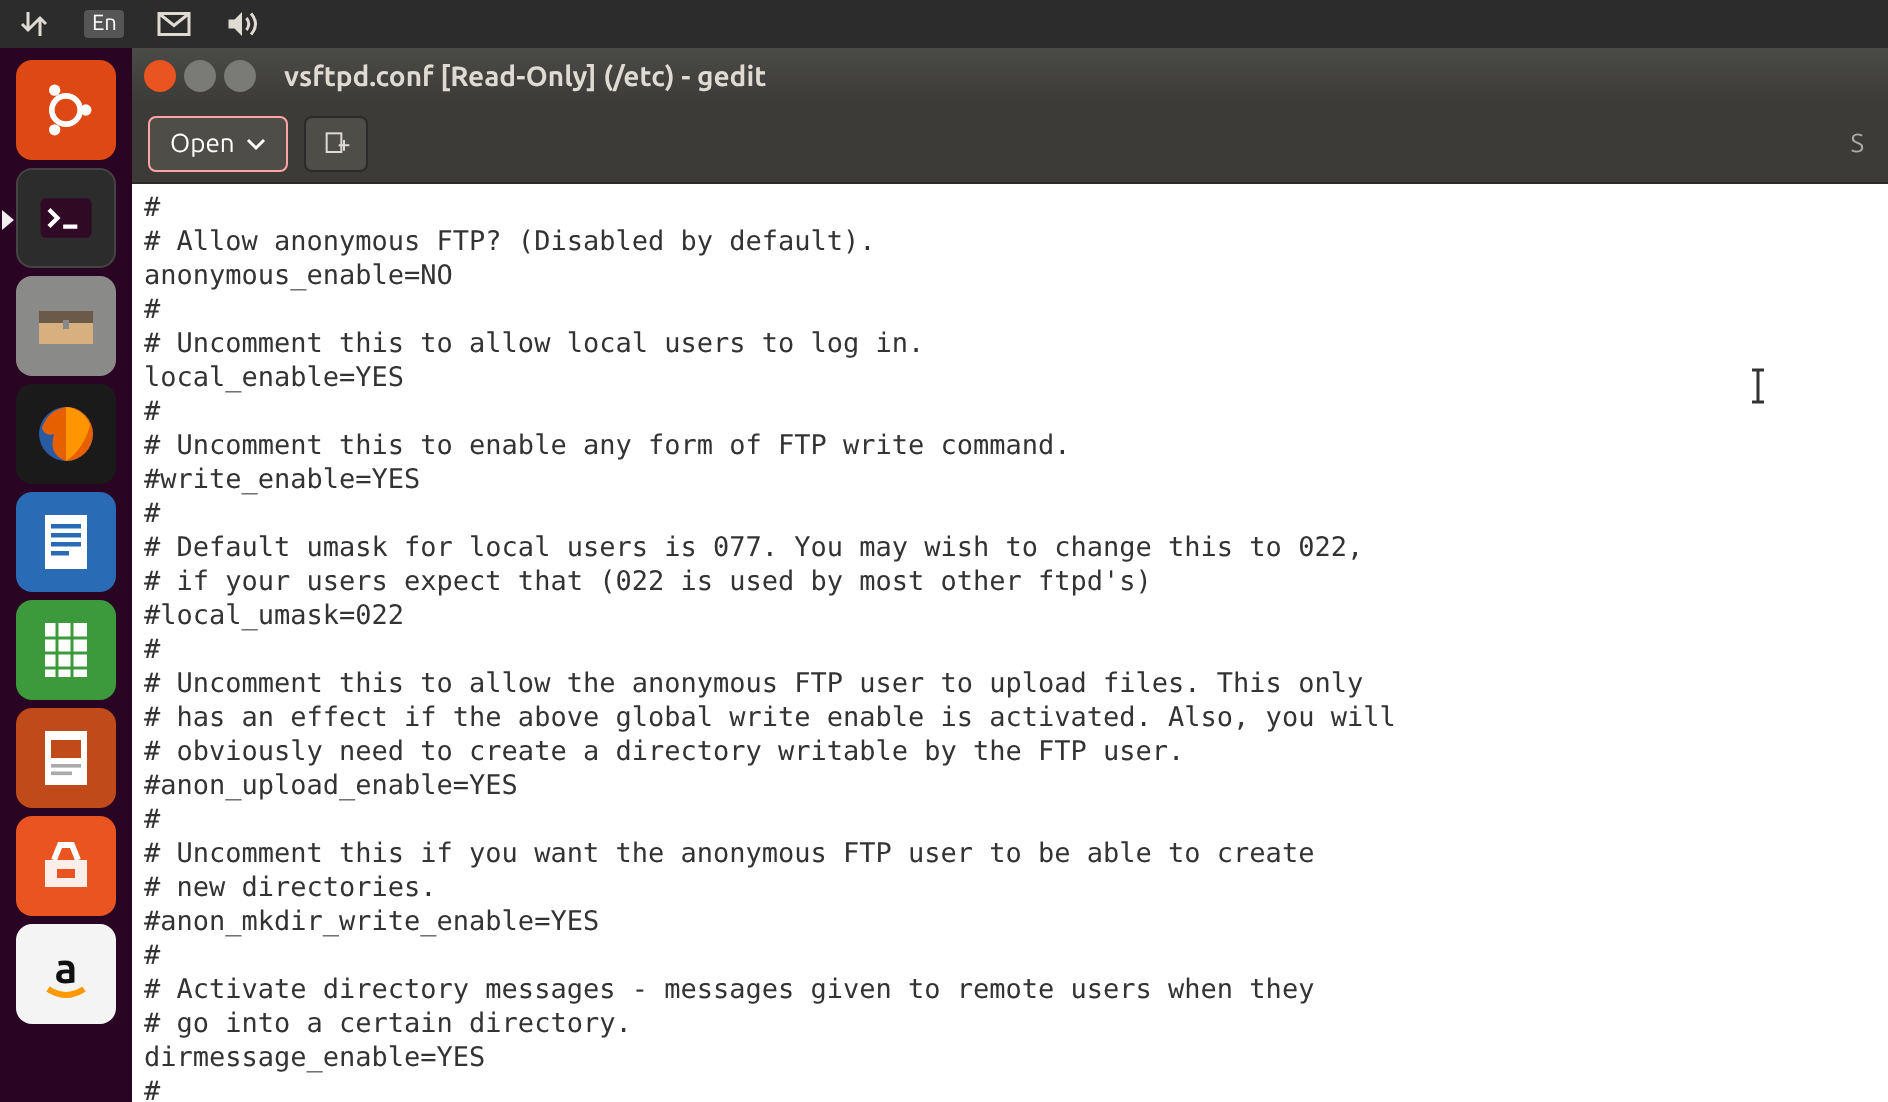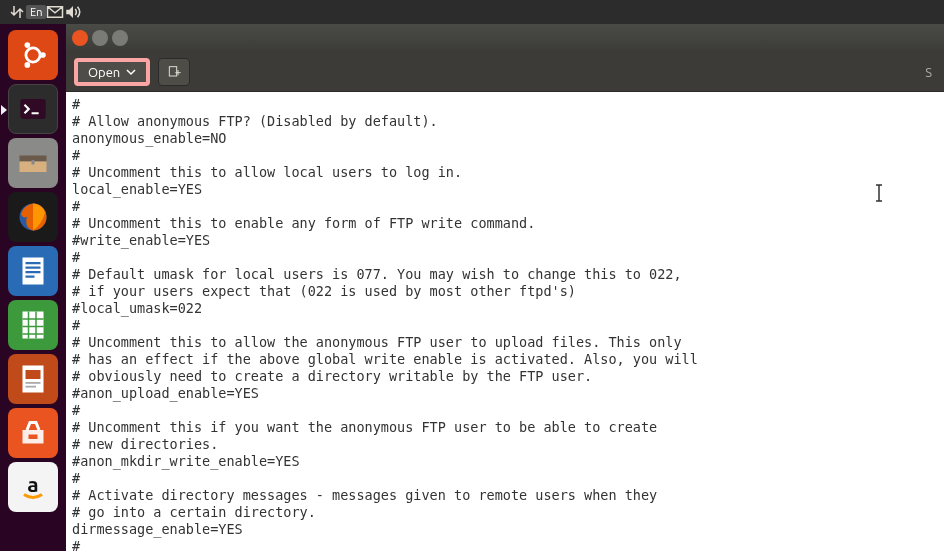--- a/index.html
+++ b/index.html
@@ -16,21 +16,21 @@
       height: 24px;
       background: #2c2c2c;
       display: flex;
       align-items: center;
       color: #dfdbd2;
       font-size: 13px;
       font-weight: bold;
       padding: 0 8px;
     }
     .top-panel .title { flex: 1; }
-    .top-panel .indicators { display: flex; gap: 0; align-items: center; }
+    .top-panel .indicators { display: flex; gap: 16px; align-items: center; }
     .top-panel .indicators span { display: inline-flex; align-items: center; }
     .ind-icon { width: 18px; height: 18px; fill: #dfdbd2; }
     .lang-box {
       background: #555;
       color: #fff;
       font-size: 11px;
       padding: 1px 4px;
       border-radius: 2px;
       font-weight: normal;
     }
@@ -102,21 +102,21 @@
       display: flex;
       align-items: center;
       gap: 8px;
       padding: 0 8px;
       border-bottom: 1px solid #2a2a28;
     }
     .open-btn {
       height: 28px;
       background: #4e4d48;
       color: #fff;
-      border: 4px solid #fca5a5;
+      border: 1px solid #fca5a5;
       border-radius: 4px;
       padding: 0 10px;
       display: flex;
       align-items: center;
       gap: 6px;
       font-size: 13px;
       cursor: pointer;
     }
     .open-btn svg { width: 10px; height: 10px; fill: #fff; }
     .tab-new {
@@ -250,20 +250,21 @@
 
   </div>
 </div>
 
 <div class="main">
   <div class="window-titlebar">
     <span class="wbtn close"></span>
     <span class="wbtn min"></span>
     <span class="wbtn max"></span>
     <span style="width:6px"></span>
+    <span>vsftpd.conf [Read-Only] (/etc) - gedit</span>
   </div>
   <div class="toolbar">
     <div class="open-btn">
       <span>Open</span>
       <svg viewBox="0 0 10 10">
           <path d="M1 3 l4 4 l4 -4" stroke="#fff" stroke-width="1.5" fill="none"></path>
         </svg>
     </div>
     <div class="tab-new">
       <svg viewBox="0 0 24 24">

